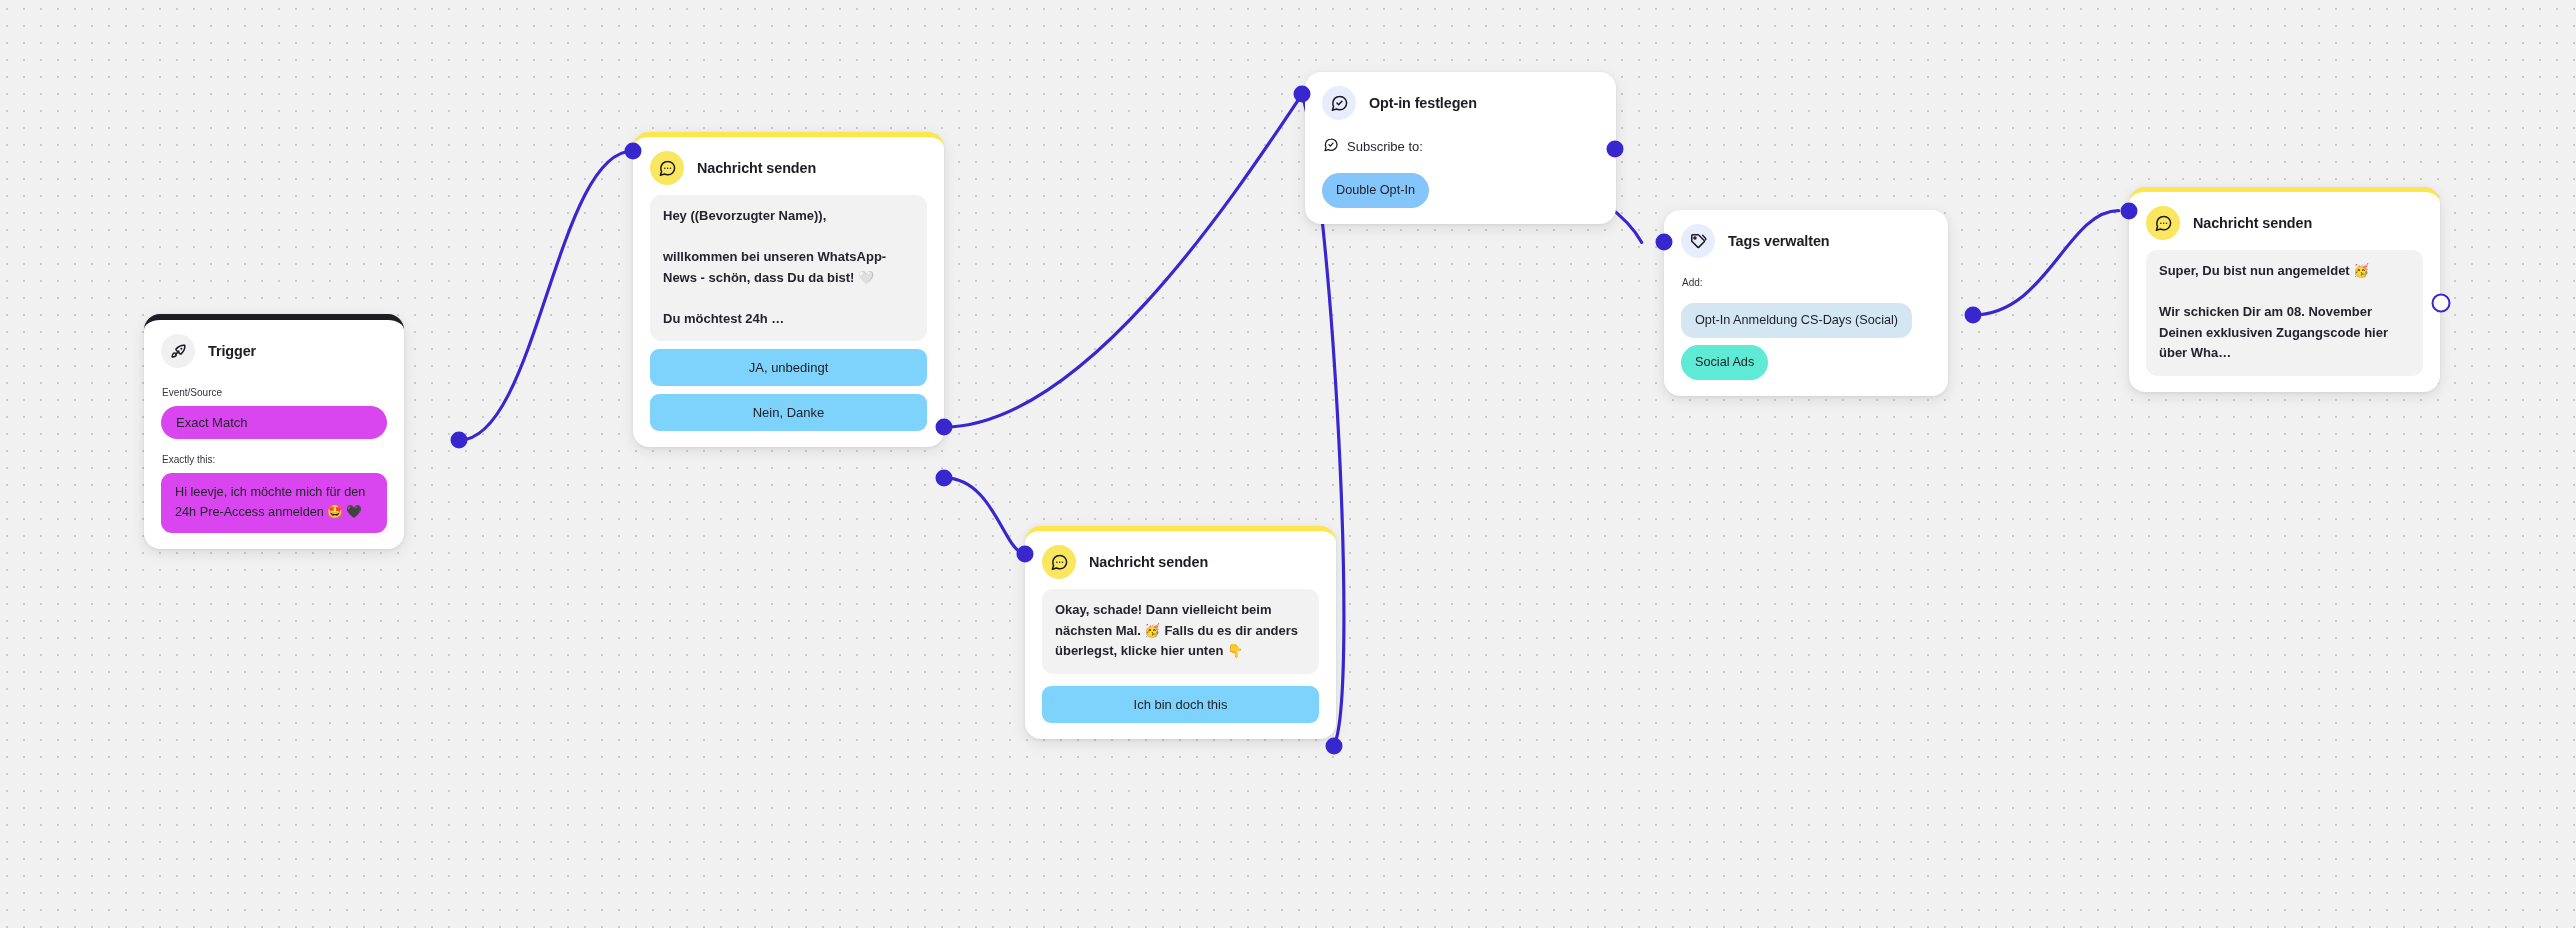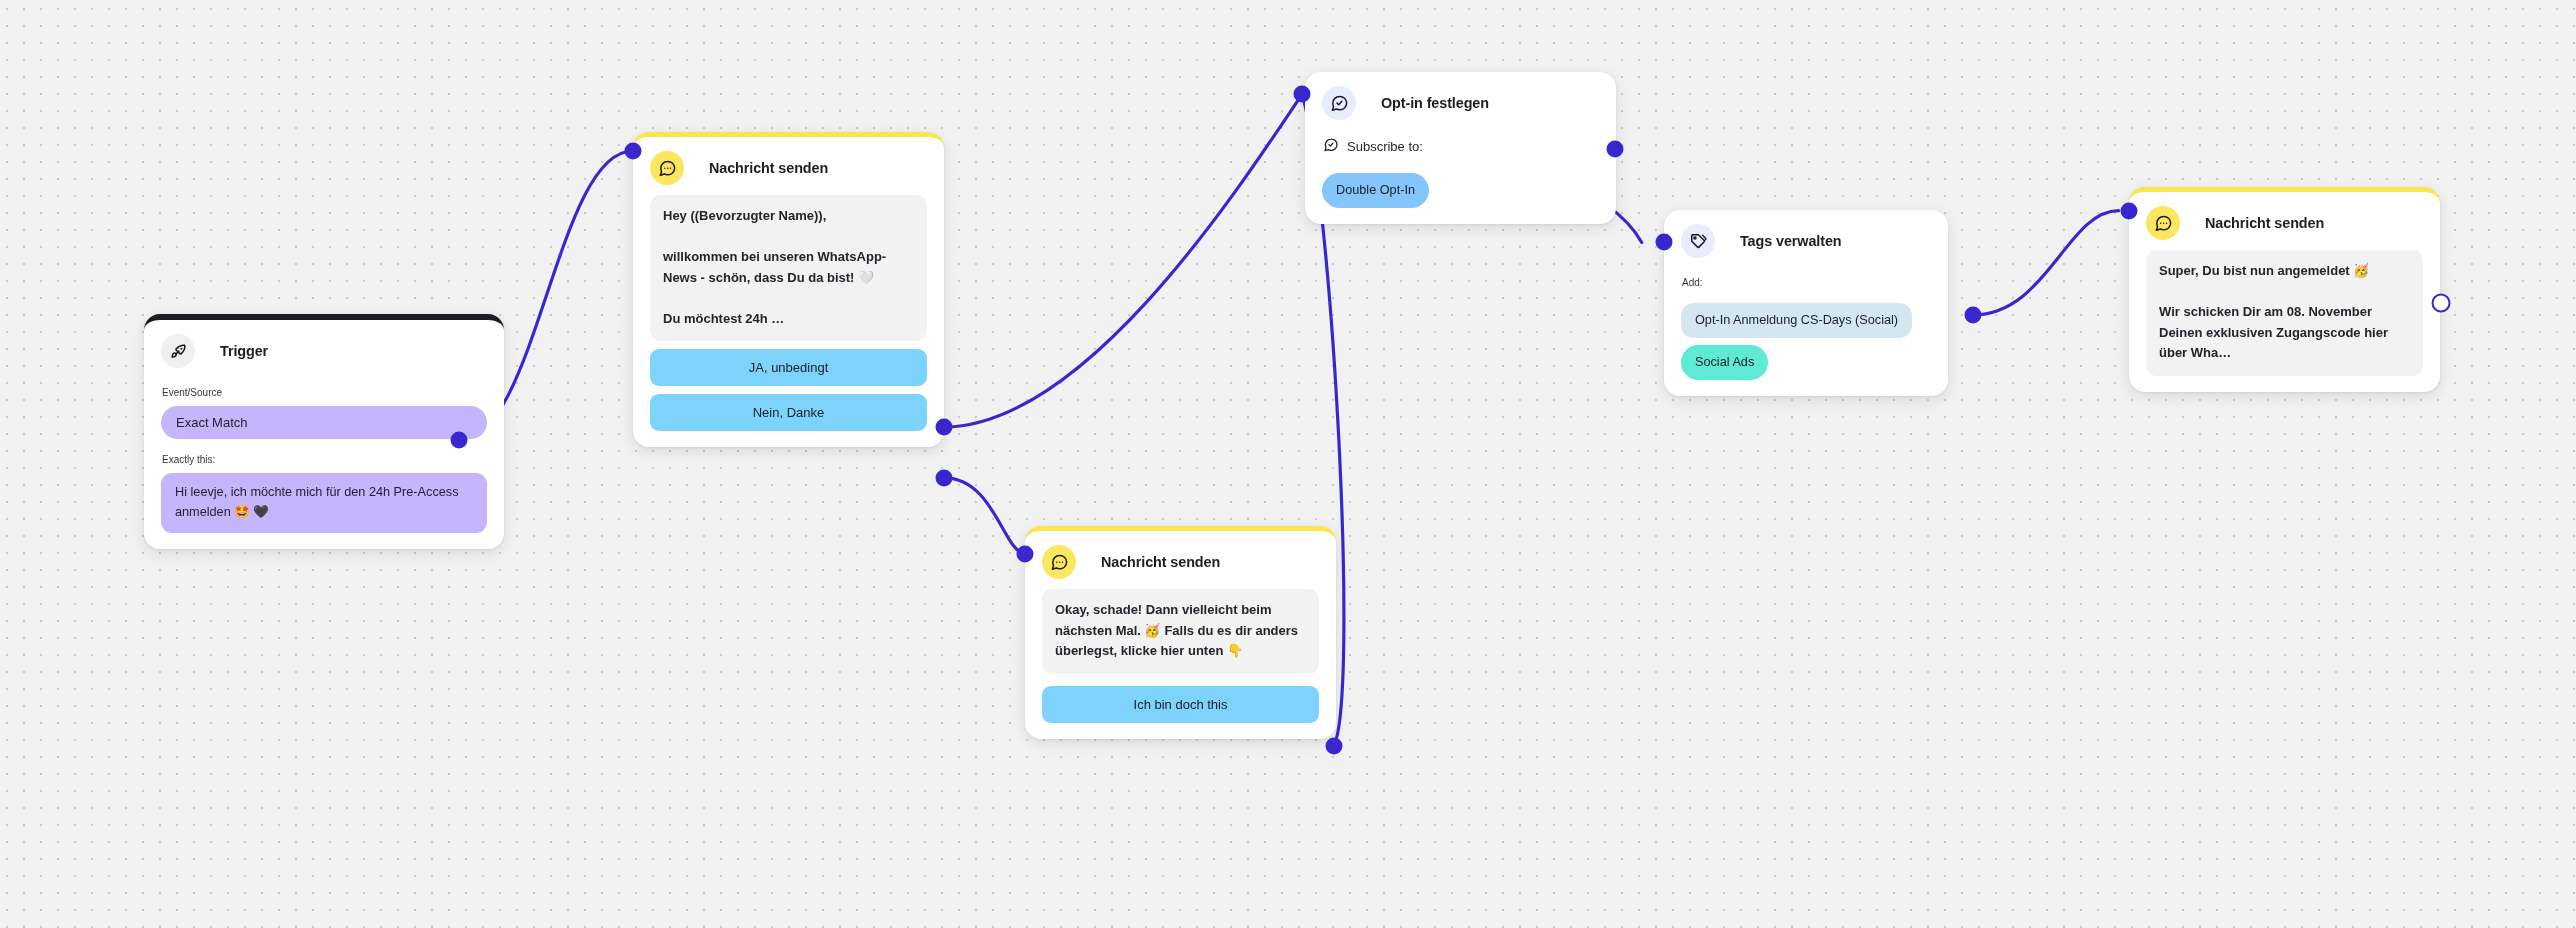--- a/index.html
+++ b/index.html
@@ -66,21 +66,21 @@
     z-index: 20;
     box-sizing: border-box;
   }
   .node.accent-yellow { border-top: 5px solid #fce54d; }
   .node.accent-dark   { border-top: 6px solid #1c1c22; }
   .node.accent-none   { border-top: 0 solid transparent; }
 
   .node-head {
     display: flex;
     align-items: center;
-    gap: 25px;
+    gap: 13px;
     padding: 14px 18px 6px 17px;
     text-align: center;
   }
   .node-icon {
     width: 34px;
     height: 34px;
     min-width: 34px;
     border-radius: 50%;
     display: flex;
     align-items: center;
@@ -112,21 +112,21 @@
     border-radius: 11px;
     padding: 11px 13px 12px 13px;
     font-size: 13px;
     line-height: 1.58;
     color: #24242c;
     white-space: pre-wrap;
     font-weight: bold;
   }
 
   .pill-input {
-    background: #c4b5fd;
+    background: #d946ef;
     border-radius: 20px;
     padding: 9px 15px;
     font-size: 13px;
     color: #24242c;
   }
   .pill-input.multiline {
     border-radius: 11px;
     line-height: 1.55;
     font-size: 12.7px;
     white-space: pre-wrap;
@@ -172,21 +172,21 @@
 
   <svg id="edge-layer" viewBox="0 0 2592 934">
     <path d="M 462,443 C 540,443 560,150 637,152"></path>
     <path d="M 950,430 C 1090,428 1240,200 1310,95"></path>
     <path d="M 950,481 C 1000,481 1010,556 1031,557"></path>
     <path d="M 1310,95 C 1360,130 1600,150 1652,244"></path>
     <path d="M 1985,317 C 2060,317 2080,212 2132,212"></path>
     <path d="M 1342,751 C 1368,700 1340,190 1310,95"></path>
   </svg>
 
-  <div class="node accent-dark" style="left:144px; top:314px; width:360px;">
+  <div class="node accent-dark" style="left:144px; top:314px; width:260px;">
     <div class="node-head">
       <div class="node-icon gray">
         <svg width="19" height="19" viewBox="0 0 24 24" fill="none" stroke="#1b1b22" stroke-width="1.9" stroke-linecap="round" stroke-linejoin="round">
           <path d="M5.5 14.5c-1.4 1.4-1.6 4.6-1.6 4.6s3.2-.2 4.6-1.6c.8-.8.8-2.1 0-2.9-.8-.8-2.2-.9-3 -.1z"></path>
           <path d="M12.5 11.5L8.6 15.4"></path>
           <path d="M19.9 4.2c.4 3-1 7.2-4.3 10.5-.6.6-1.4.6-2 0l-4.3-4.3c-.6-.6-.6-1.4 0-2C12.6 5.1 16.8 3.7 19.9 4.2z"></path>
           <circle cx="15.6" cy="8.5" r="1.3" fill="#1b1b22" stroke="none"></circle>
         </svg>
       </div>
       <div class="node-title">Trigger</div>

